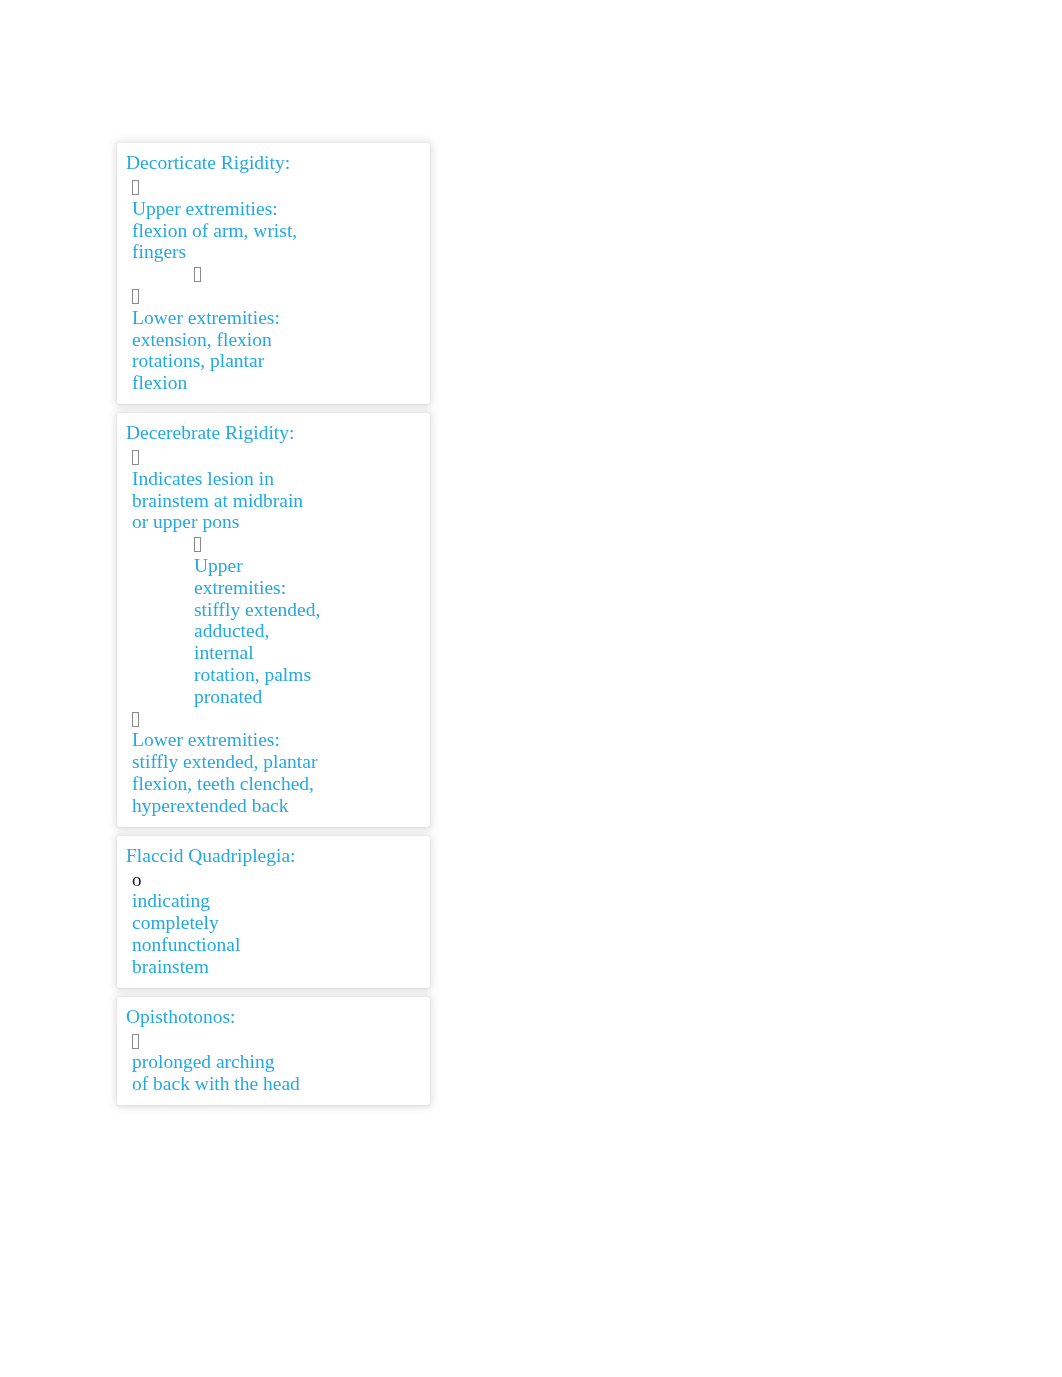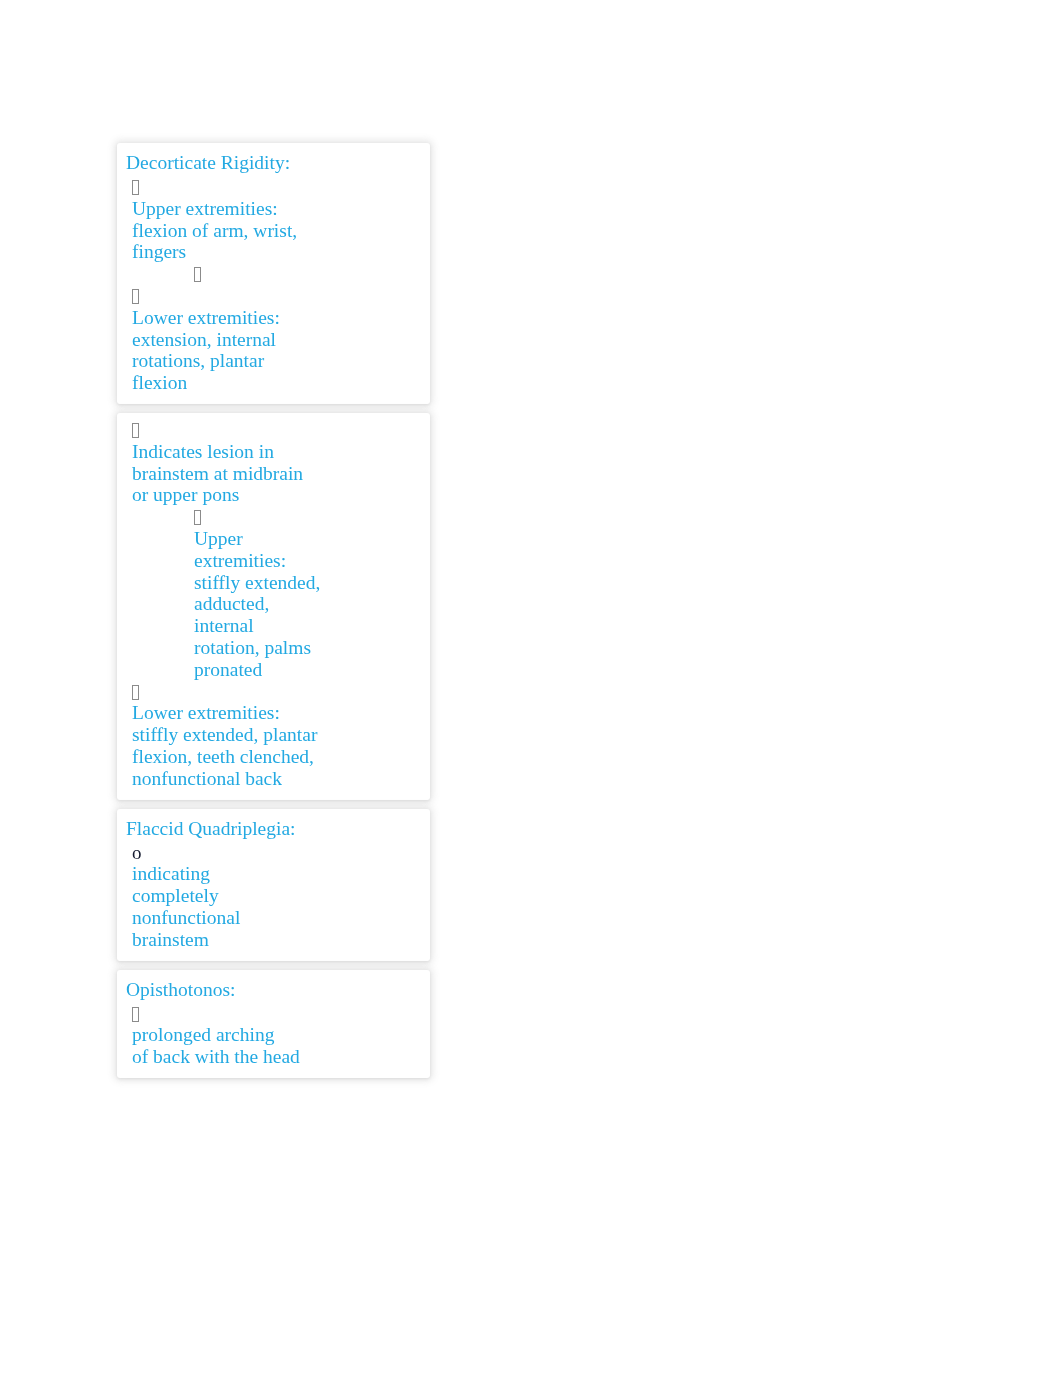--- a/index.html
+++ b/index.html
@@ -102,26 +102,27 @@
 </style>
 </head>
 <body>
 
 <div id="doc-canvas">
   <div id="card-stack">
       <div class="doc-card">
         <div class="section-heading">Decorticate Rigidity:</div>
         <div class="bullet-line lvl1"><span class="tofu"></span><span class="wrapbox"><span class="frag" style="display: inline;">Upper extremities:</span><span class="frag">flexion of arm, wrist,</span><span class="frag">fingers</span></span></div>
         <div class="bullet-line lvl2"><span class="tofu"></span></div>
-        <div class="bullet-line lvl1"><span class="tofu"></span><span class="wrapbox"><span class="frag" style="display: inline;">Lower extremities:</span><span class="frag">extension, internal</span><span class="frag">rotations, plantar</span><span class="frag">flexion</span></span></div>
+        <div class="bullet-line lvl1"><span class="tofu"></span><span class="wrapbox"><span class="frag" style="display: inline;">Lower extremities:</span><span class="frag">extension, flexion</span><span class="frag">rotations, plantar</span><span class="frag">flexion</span></span></div>
       </div>
       <div class="doc-card">
+        <div class="section-heading">Decerebrate Rigidity:</div>
         <div class="bullet-line lvl1"><span class="tofu"></span><span class="wrapbox"><span class="frag" style="display: inline;">Indicates lesion in</span><span class="frag">brainstem at midbrain</span><span class="frag">or upper pons</span></span></div>
         <div class="bullet-line lvl2"><span class="tofu"></span><span class="wrapbox"><span class="frag" style="display: inline;">Upper</span><span class="frag">extremities:</span><span class="frag">stiffly extended,</span><span class="frag">adducted,</span><span class="frag">internal</span><span class="frag">rotation, palms</span><span class="frag">pronated</span></span></div>
-        <div class="bullet-line lvl1"><span class="tofu"></span><span class="wrapbox"><span class="frag" style="display: inline;">Lower extremities:</span><span class="frag">stiffly extended, plantar</span><span class="frag">flexion, teeth clenched,</span><span class="frag">nonfunctional back</span></span></div>
+        <div class="bullet-line lvl1"><span class="tofu"></span><span class="wrapbox"><span class="frag" style="display: inline;">Lower extremities:</span><span class="frag">stiffly extended, plantar</span><span class="frag">flexion, teeth clenched,</span><span class="frag">hyperextended back</span></span></div>
       </div>
       <div class="doc-card">
         <div class="section-heading">Flaccid Quadriplegia:</div>
         <div class="bullet-line lvl1"><span class="obullet">o</span><span class="wrapbox"><span class="frag" style="display: inline;">indicating</span><span class="frag">completely</span><span class="frag">nonfunctional</span><span class="frag">brainstem</span></span></div>
       </div>
       <div class="doc-card">
         <div class="section-heading">Opisthotonos:</div>
         <div class="bullet-line lvl1"><span class="tofu"></span><span class="wrapbox"><span class="frag" style="display: inline;">prolonged arching</span><span class="frag">of back with the head</span></span></div>
       </div>
     </div>

